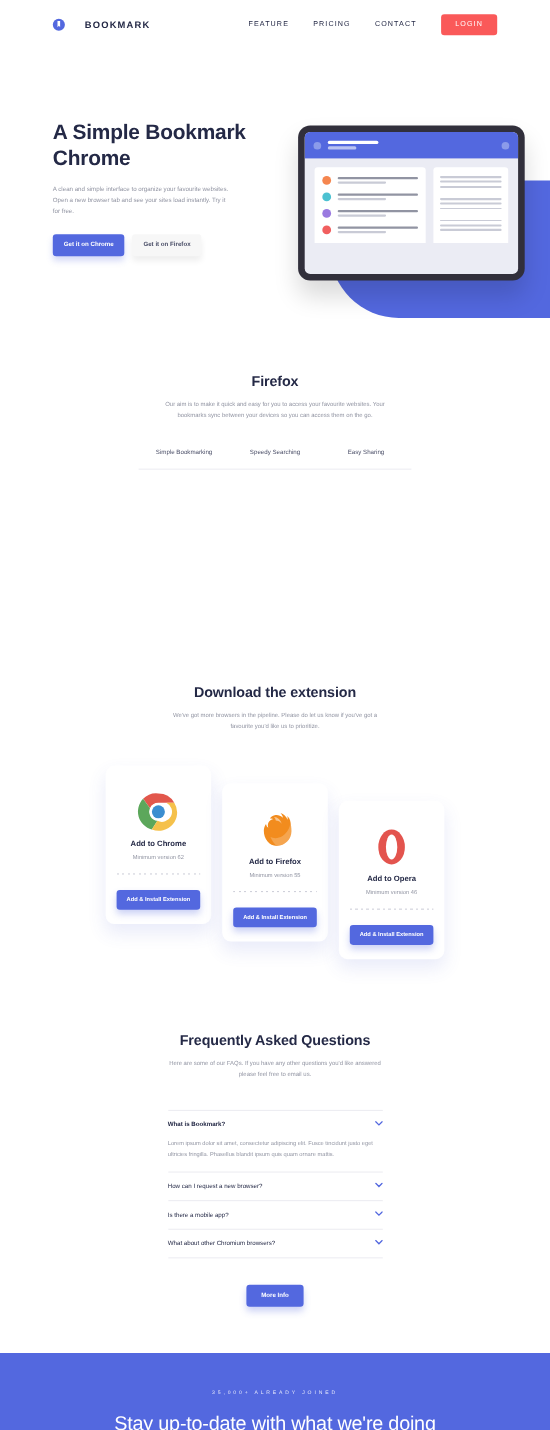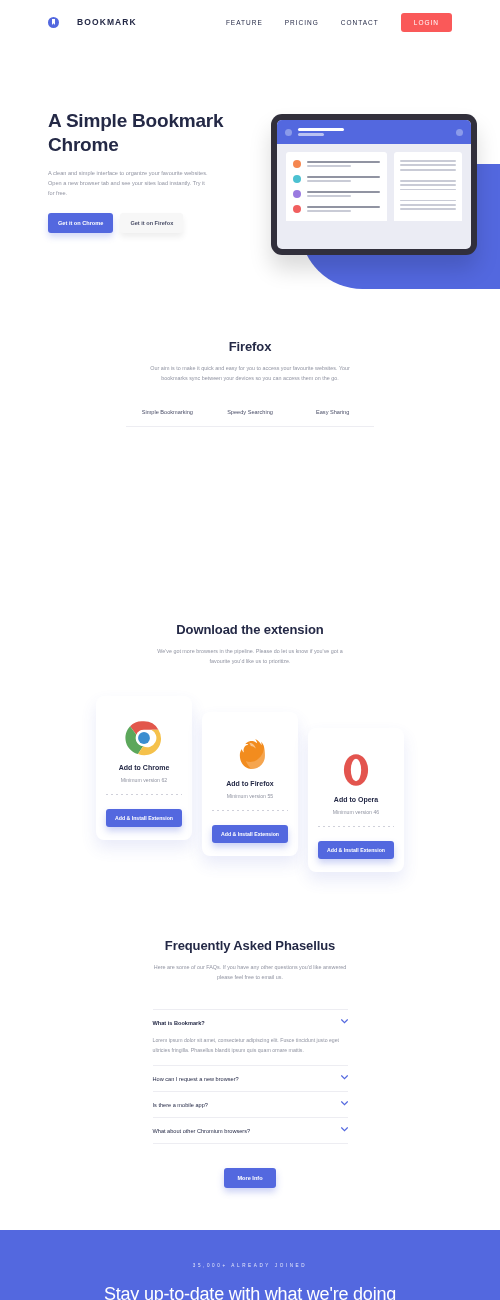--- a/index.html
+++ b/index.html
@@ -342,21 +342,21 @@
         <div class="card-btn-wrap">
           <button class="btn-install">Add &amp; Install Extension</button>
         </div>
       </div>
 
     </div>
   </div>
 
   <div class="faq">
     <div class="section-head">
-      <h2 class="section-title">Frequently Asked Phasellus</h2>
+      <h2 class="section-title">Frequently Asked Questions</h2>
       <p class="section-desc">Here are some of our FAQs. If you have any other questions you'd like answered please feel free to email us.</p>
     </div>
 
     <div class="faq-list">
 
       <div class="faq-item open">
         <div class="faq-q">
           <span class="faq-q-text">What is Bookmark?</span>
           <span class="chev">
             <svg viewBox="0 0 12 8" width="7" height="5">

